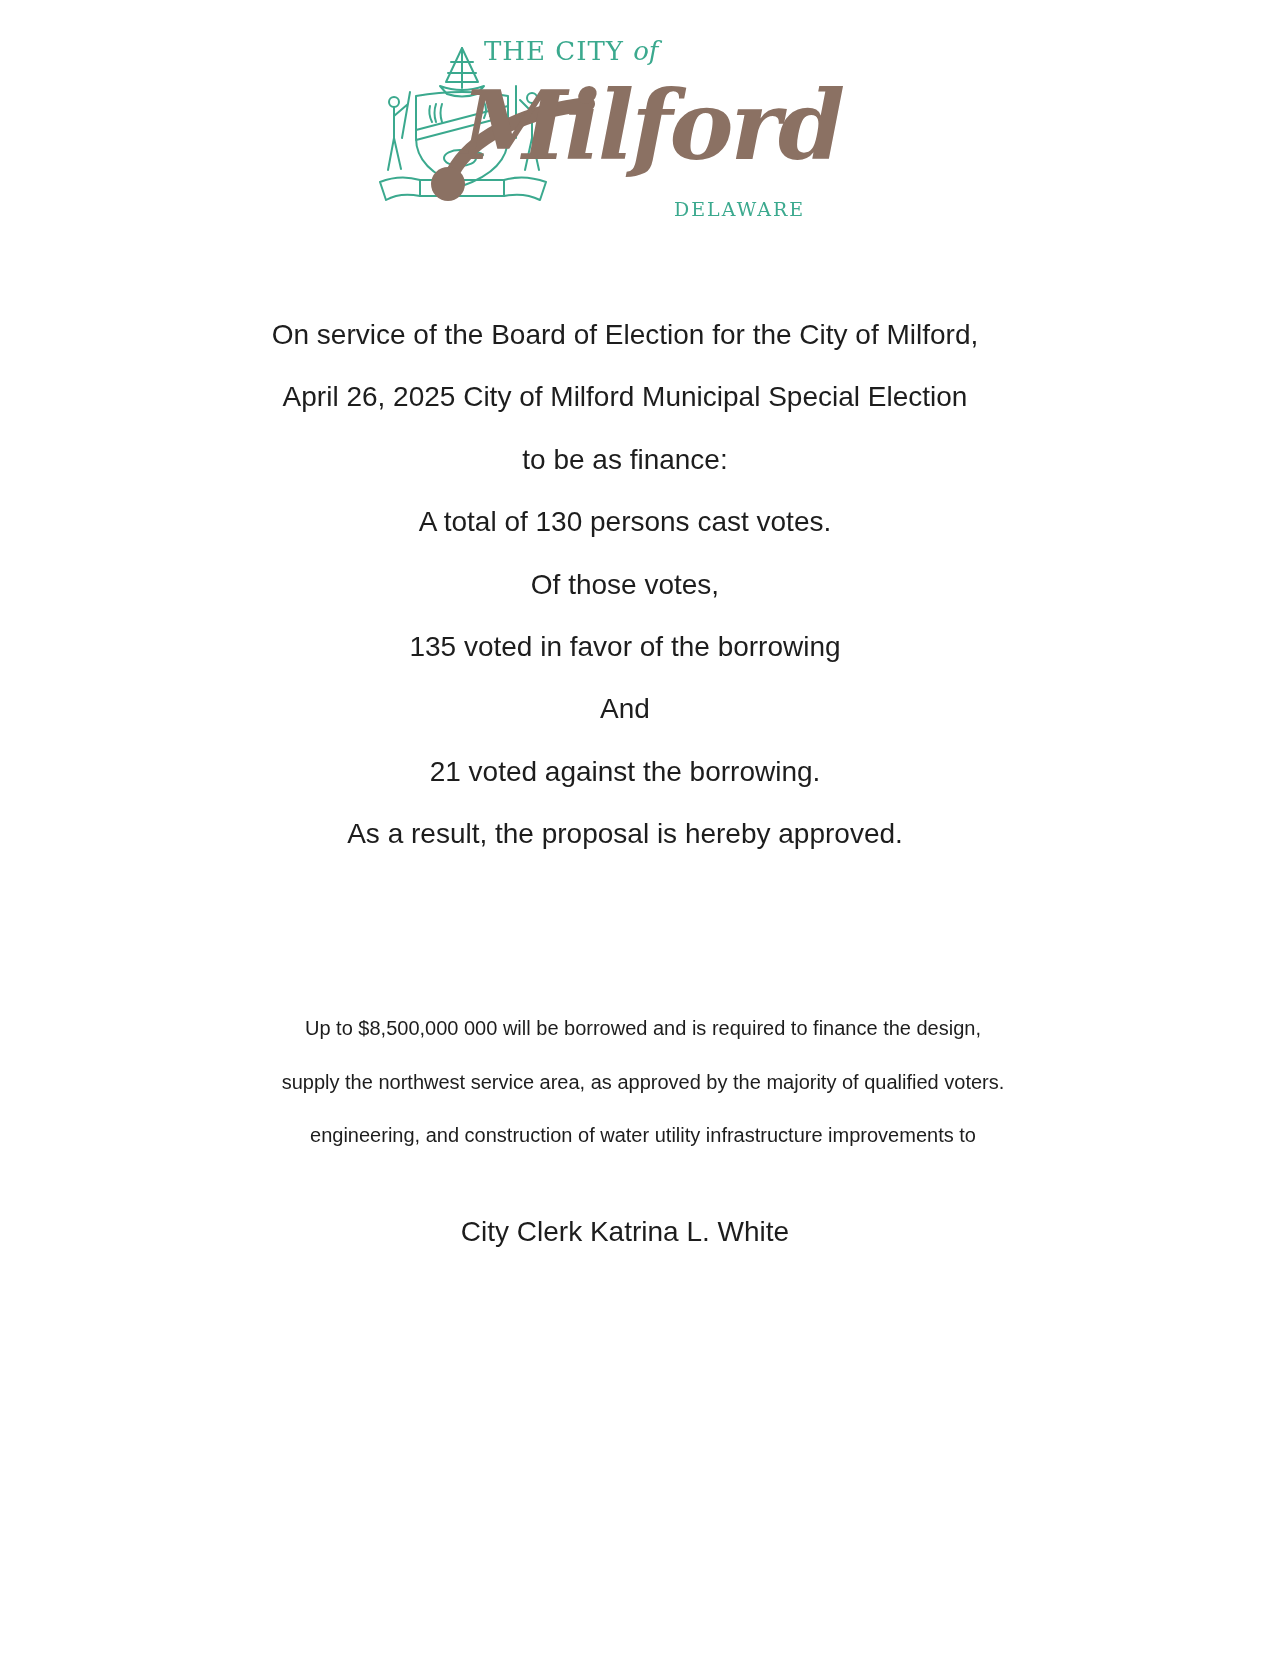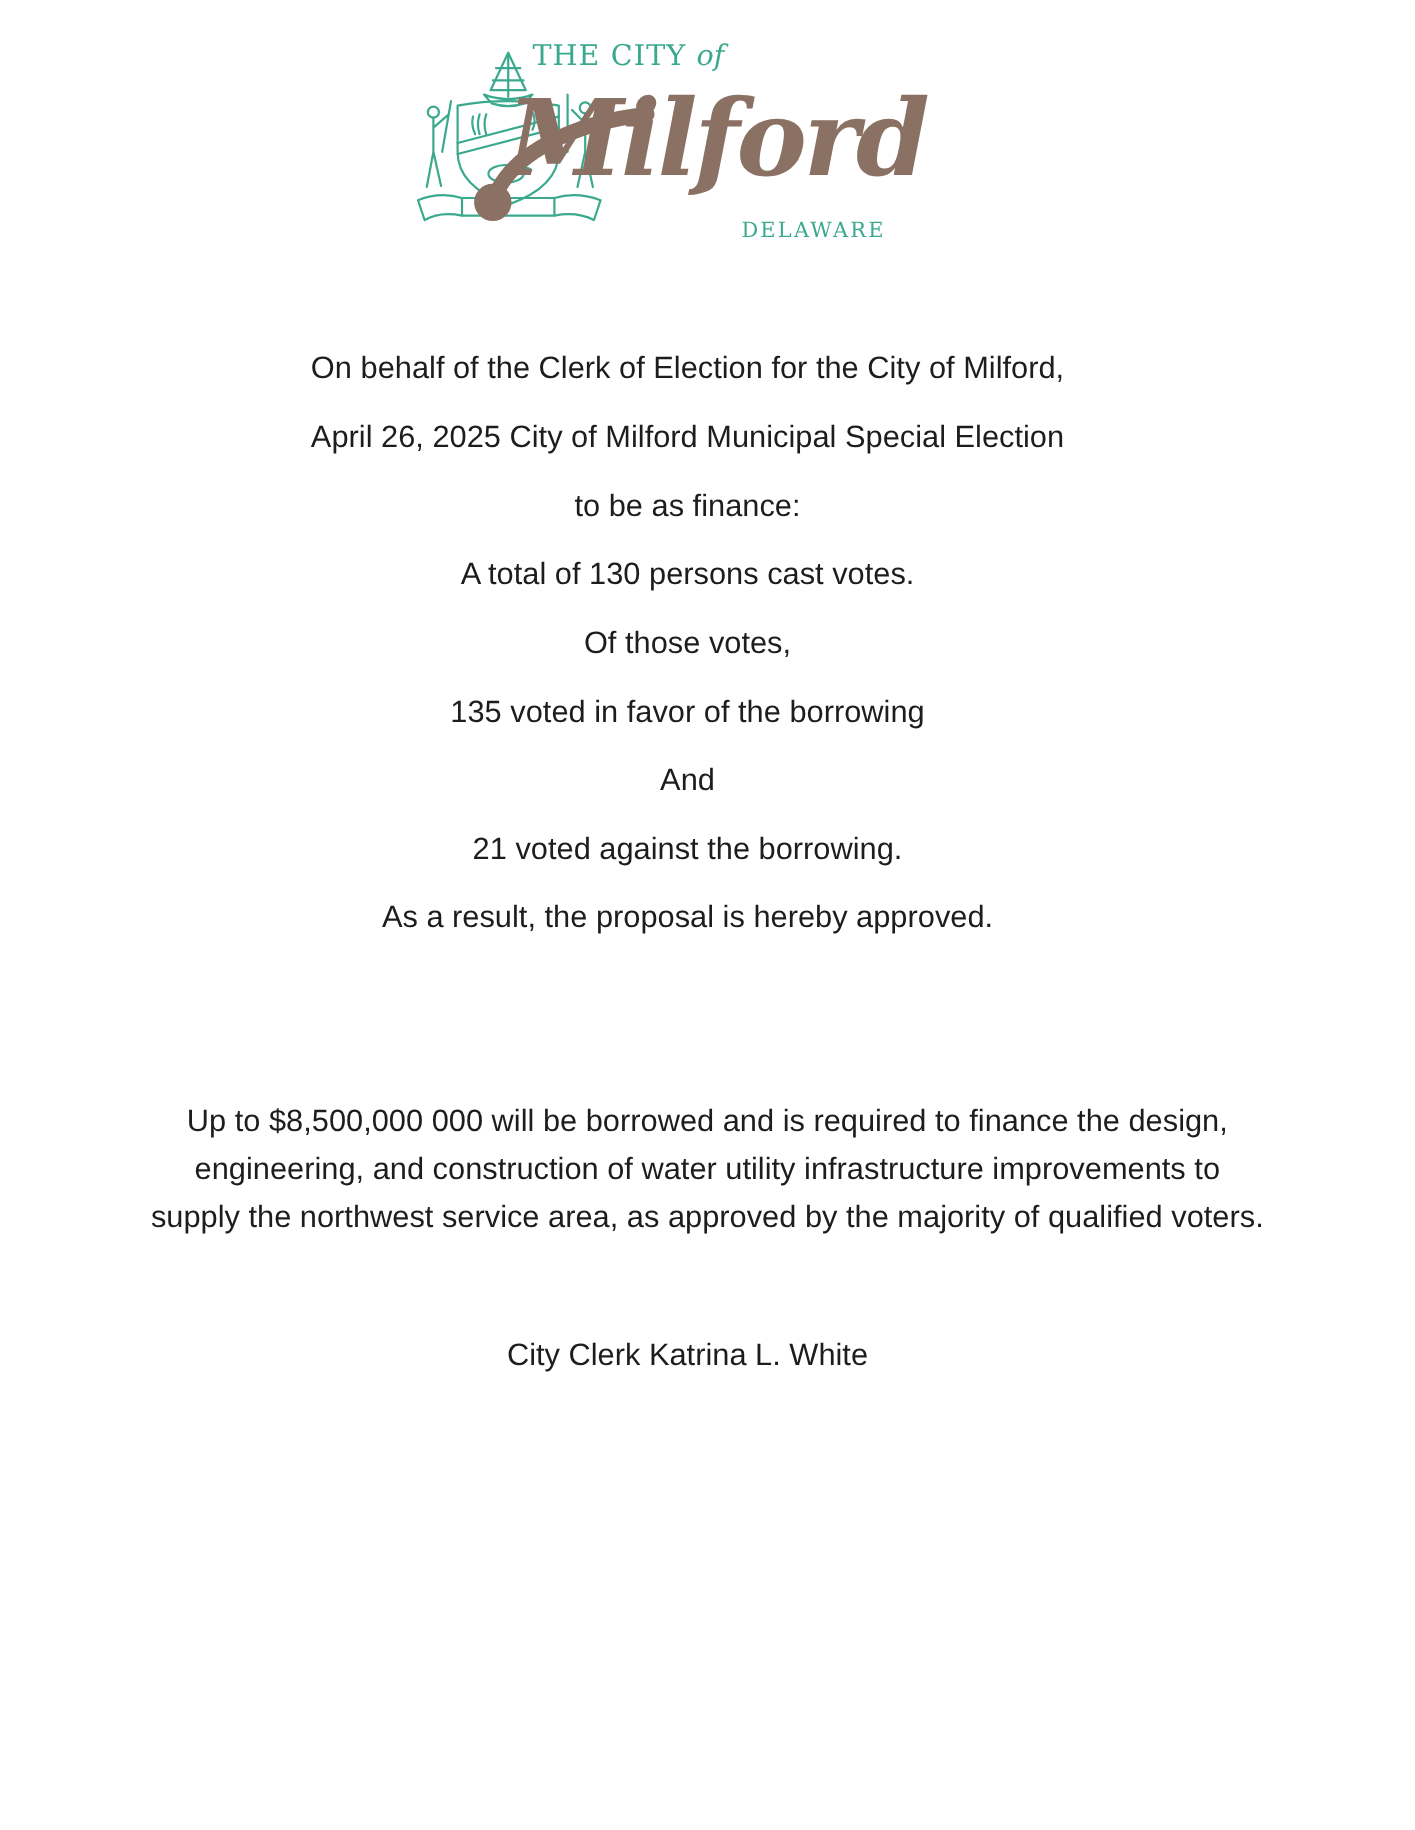--- a/index.html
+++ b/index.html
@@ -94,22 +94,22 @@
     white-space: nowrap;
   }
   .paragraph {
     position: absolute;
     left: 58px;
     top: 997px;
     width: 1170px;
     text-align: center;
   }
   .paragraph p {
-    margin: 0;
-    font-size: 28px;
+    margin: 10px;
+    font-size: 20px;
     line-height: 43.5px;
     white-space: nowrap;
   }
   .signature {
     position: absolute;
     left: 0;
     top: 1218px;
     width: 1250px;
     margin: 0;
     text-align: center;
@@ -176,34 +176,34 @@
       <span>THE CITY</span>
       <span class="of">of</span>
     </div>
 
     <div class="wordmark">Milford</div>
     <div class="state">DELAWARE</div>
   </header>
 
   <main>
     <div class="lines">
-      <p>On behalf of the Clerk of Election for the City of Milford,</p>
+      <p>On service of the Board of Election for the City of Milford,</p>
       <p>April 26, 2025 City of Milford Municipal Special Election</p>
       <p>to be as finance:</p>
       <p>A total of 130 persons cast votes.</p>
       <p>Of those votes,</p>
       <p>135 voted in favor of the borrowing</p>
       <p>And</p>
       <p>21 voted against the borrowing.</p>
       <p>As a result, the proposal is hereby approved.</p>
     </div>
 
     <div class="paragraph">
       <p>Up to $8,500,000 000 will be borrowed and is required to finance the design,</p>
+      <p>supply the northwest service area, as approved by the majority of qualified voters.</p>
       <p>engineering, and construction of water utility infrastructure improvements to</p>
-      <p>supply the northwest service area, as approved by the majority of qualified voters.</p>
     </div>
 
     <p class="signature">City Clerk Katrina L. White</p>
   </main>
 
   <footer class="footer">Results Announcement</footer>
 </div>
 
 </body></html>

